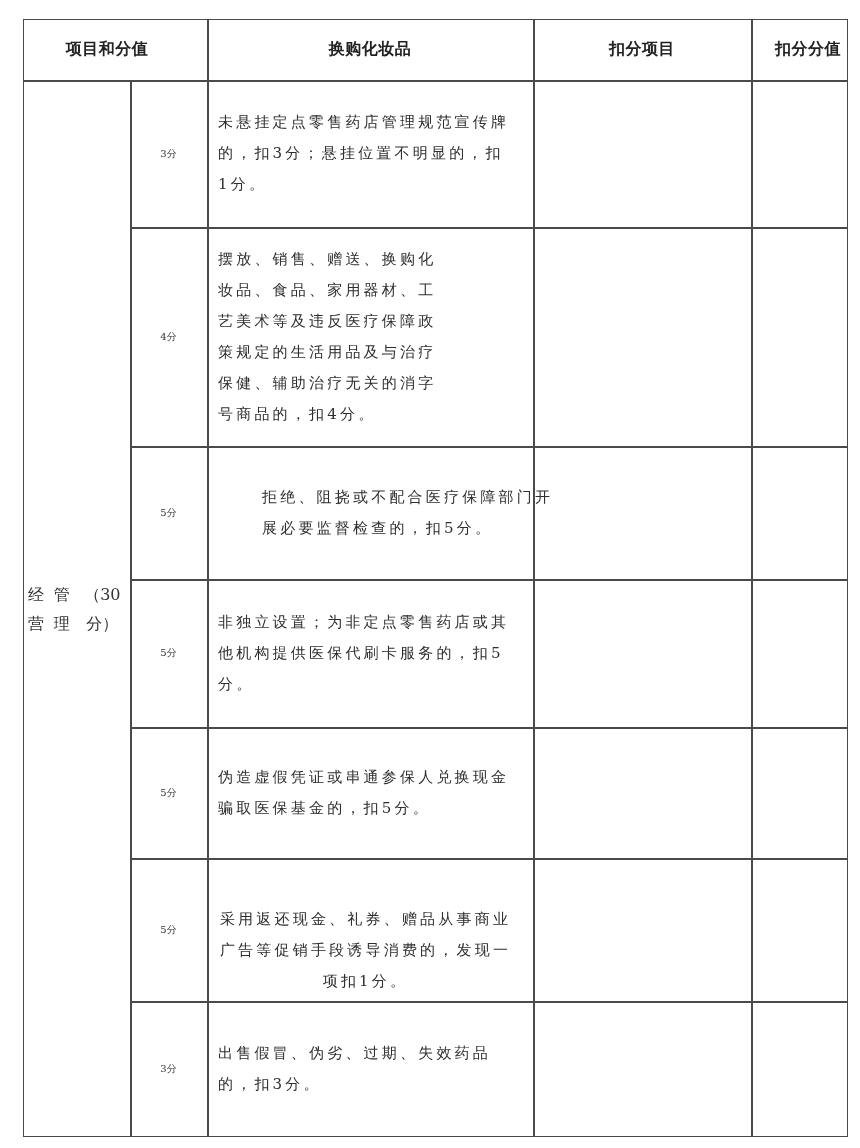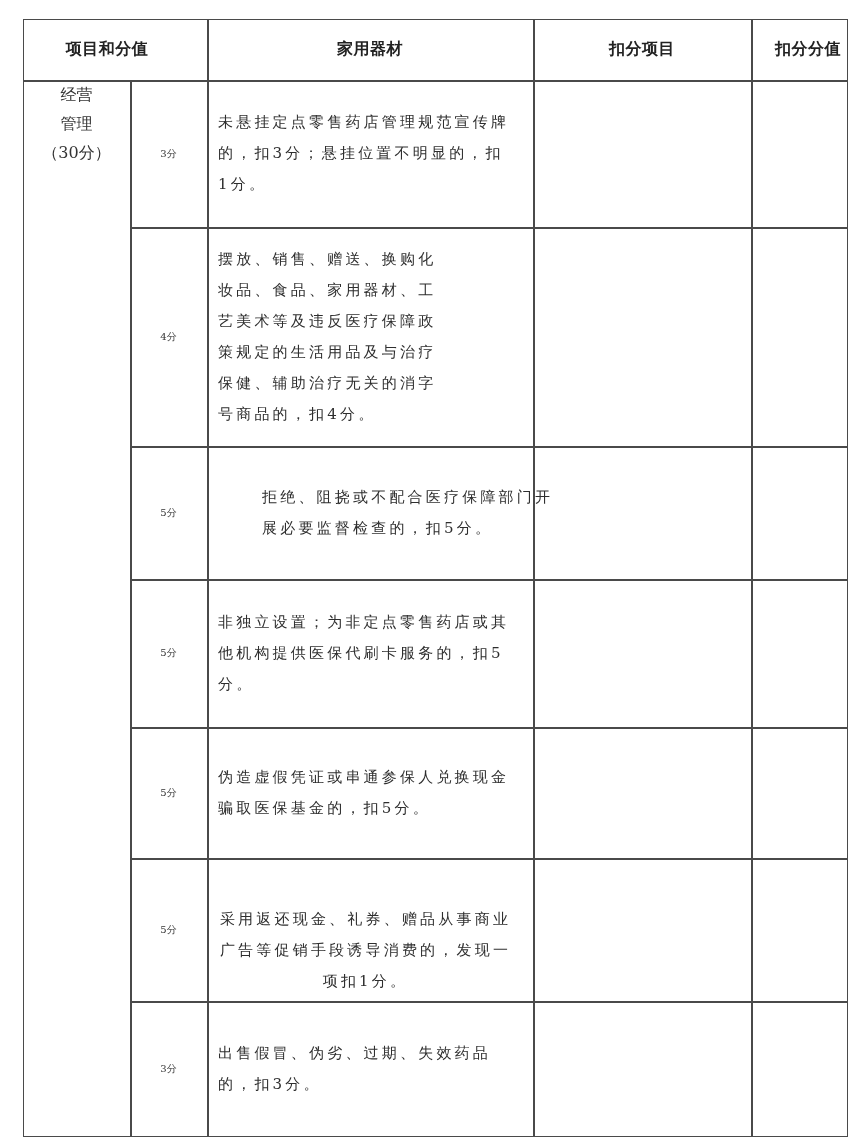--- a/index.html
+++ b/index.html
@@ -8,22 +8,22 @@
   .tbl { position:absolute; left:23px; top:19px; width:825px; height:1118px;
          border:1.5px solid #4a4a4a; box-sizing:border-box; }
   .cell { position:absolute; box-sizing:border-box; display:flex; align-items:center; }
   .vline { position:absolute; width:1.5px; background:#4a4a4a; }
   .hline { position:absolute; height:1.5px; background:#4a4a4a; }
   .hdr { justify-content:center; font-family:"DejaVu Sans","Liberation Sans",sans-serif;
          font-size:16px; font-weight:bold; color:#222; letter-spacing:0.5px; }
   .score { justify-content:center; font-size:10px; color:#333; }
   .crit { font-size:15px; line-height:31px; letter-spacing:3.2px; padding:0 20px 0 11px;
           color:#2e2e2e; }
-  .cat { justify-content:flex-start; text-align:center; font-size:16px; line-height:29px; color:#333;
-         flex-direction:column; }
+  .cat { justify-content:flex-end; text-align:center; font-size:16px; line-height:29px; color:#333;
+         flex-direction:row; }
 </style>
 </head>
 <body>
 
 <div class="tbl"></div>
 
 <div class="vline" style="left:130px; top:80px; height:1057px;"></div>
 <div class="vline" style="left:207px; top:19px; height:1118px;"></div>
 <div class="vline" style="left:533px; top:19px; height:1118px;"></div>
 <div class="vline" style="left:751px; top:19px; height:1118px;"></div>
@@ -33,21 +33,21 @@
 <div class="hline" style="left:130px; top:446px; width:718px;"></div>
 <div class="hline" style="left:130px; top:579px; width:718px;"></div>
 <div class="hline" style="left:130px; top:727px; width:718px;"></div>
 <div class="hline" style="left:130px; top:858px; width:718px;"></div>
 <div class="hline" style="left:130px; top:1001px; width:718px;"></div>
 
 <div class="cell hdr" style="left:23px; top:19px; width:168px; height:61px;">
   <span>项目和分值</span>
 </div>
 <div class="cell hdr" style="left:207px; top:19px; width:326px; height:61px;">
-  <span>家用器材</span>
+  <span>换购化妆品</span>
 </div>
 <div class="cell hdr" style="left:533px; top:19px; width:218px; height:61px;">
   <span>扣分项目</span>
 </div>
 <div class="cell hdr" style="left:751px; top:19px; width:97px; height:61px;padding-left:17px;">
   <span>扣分分值</span>
 </div>
 
 <div class="cell cat" style="left:23px; top:80px; width:107px; height:1057px;">
   <span>经营</span>

